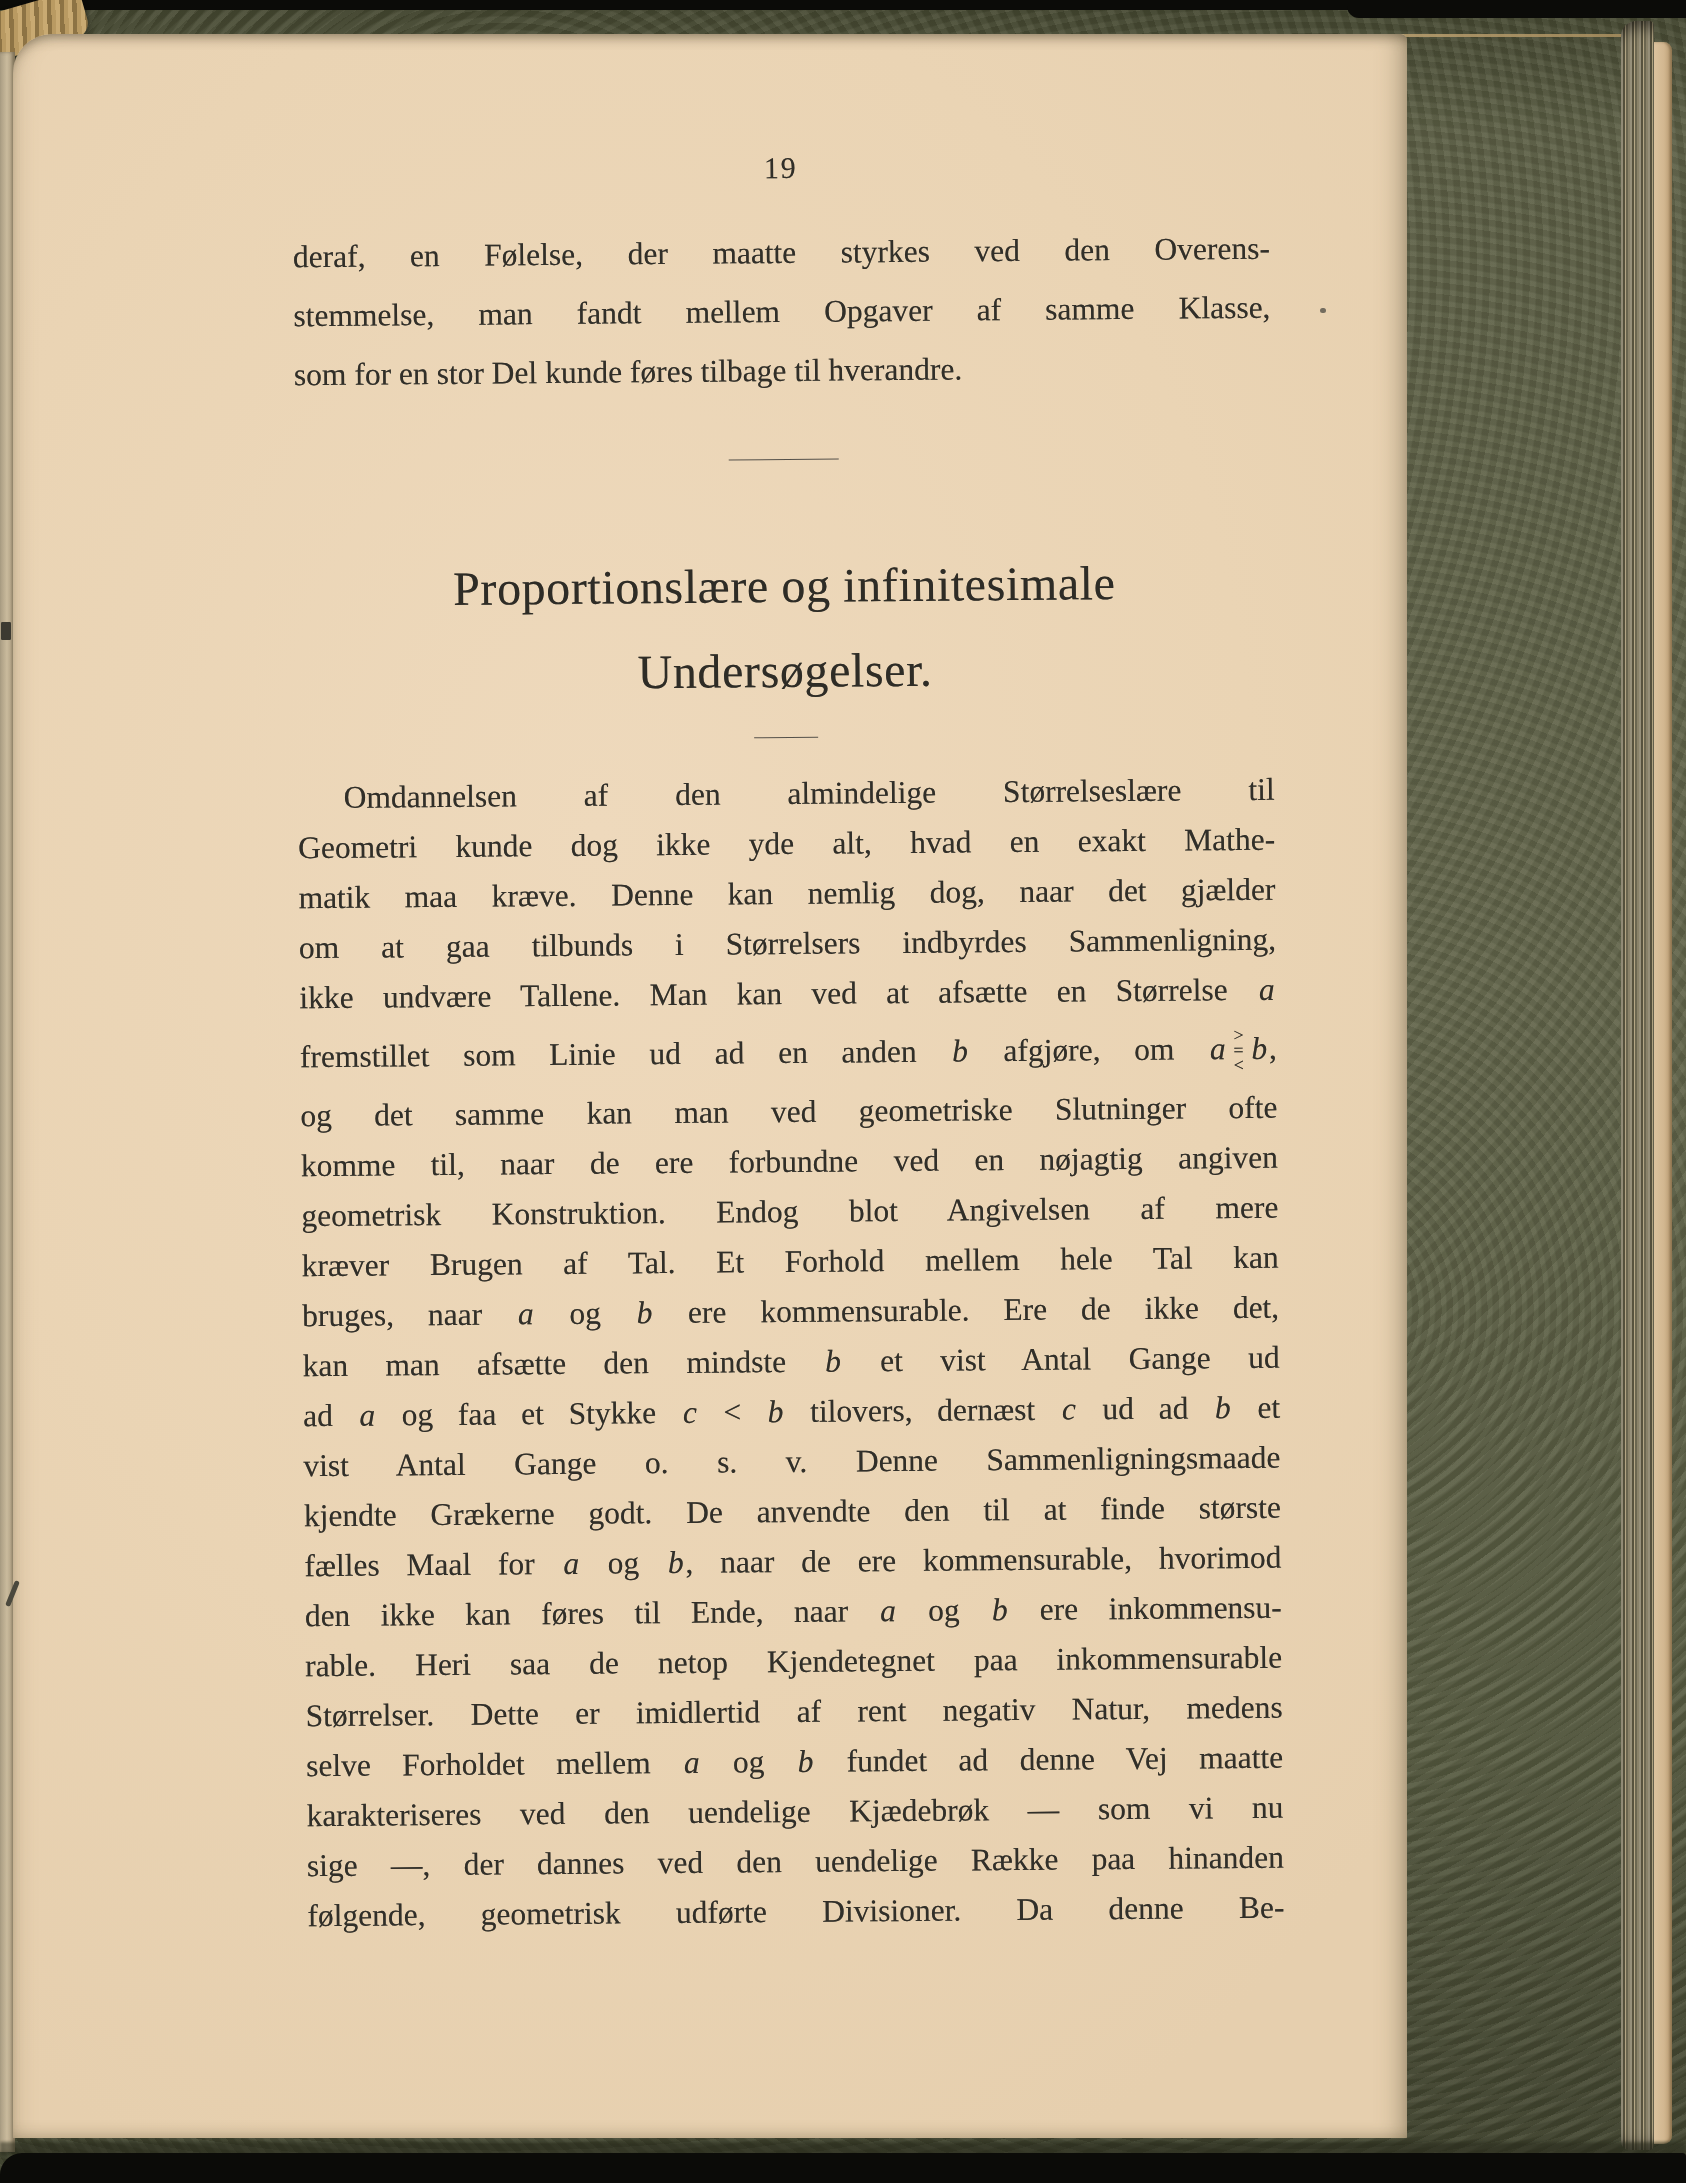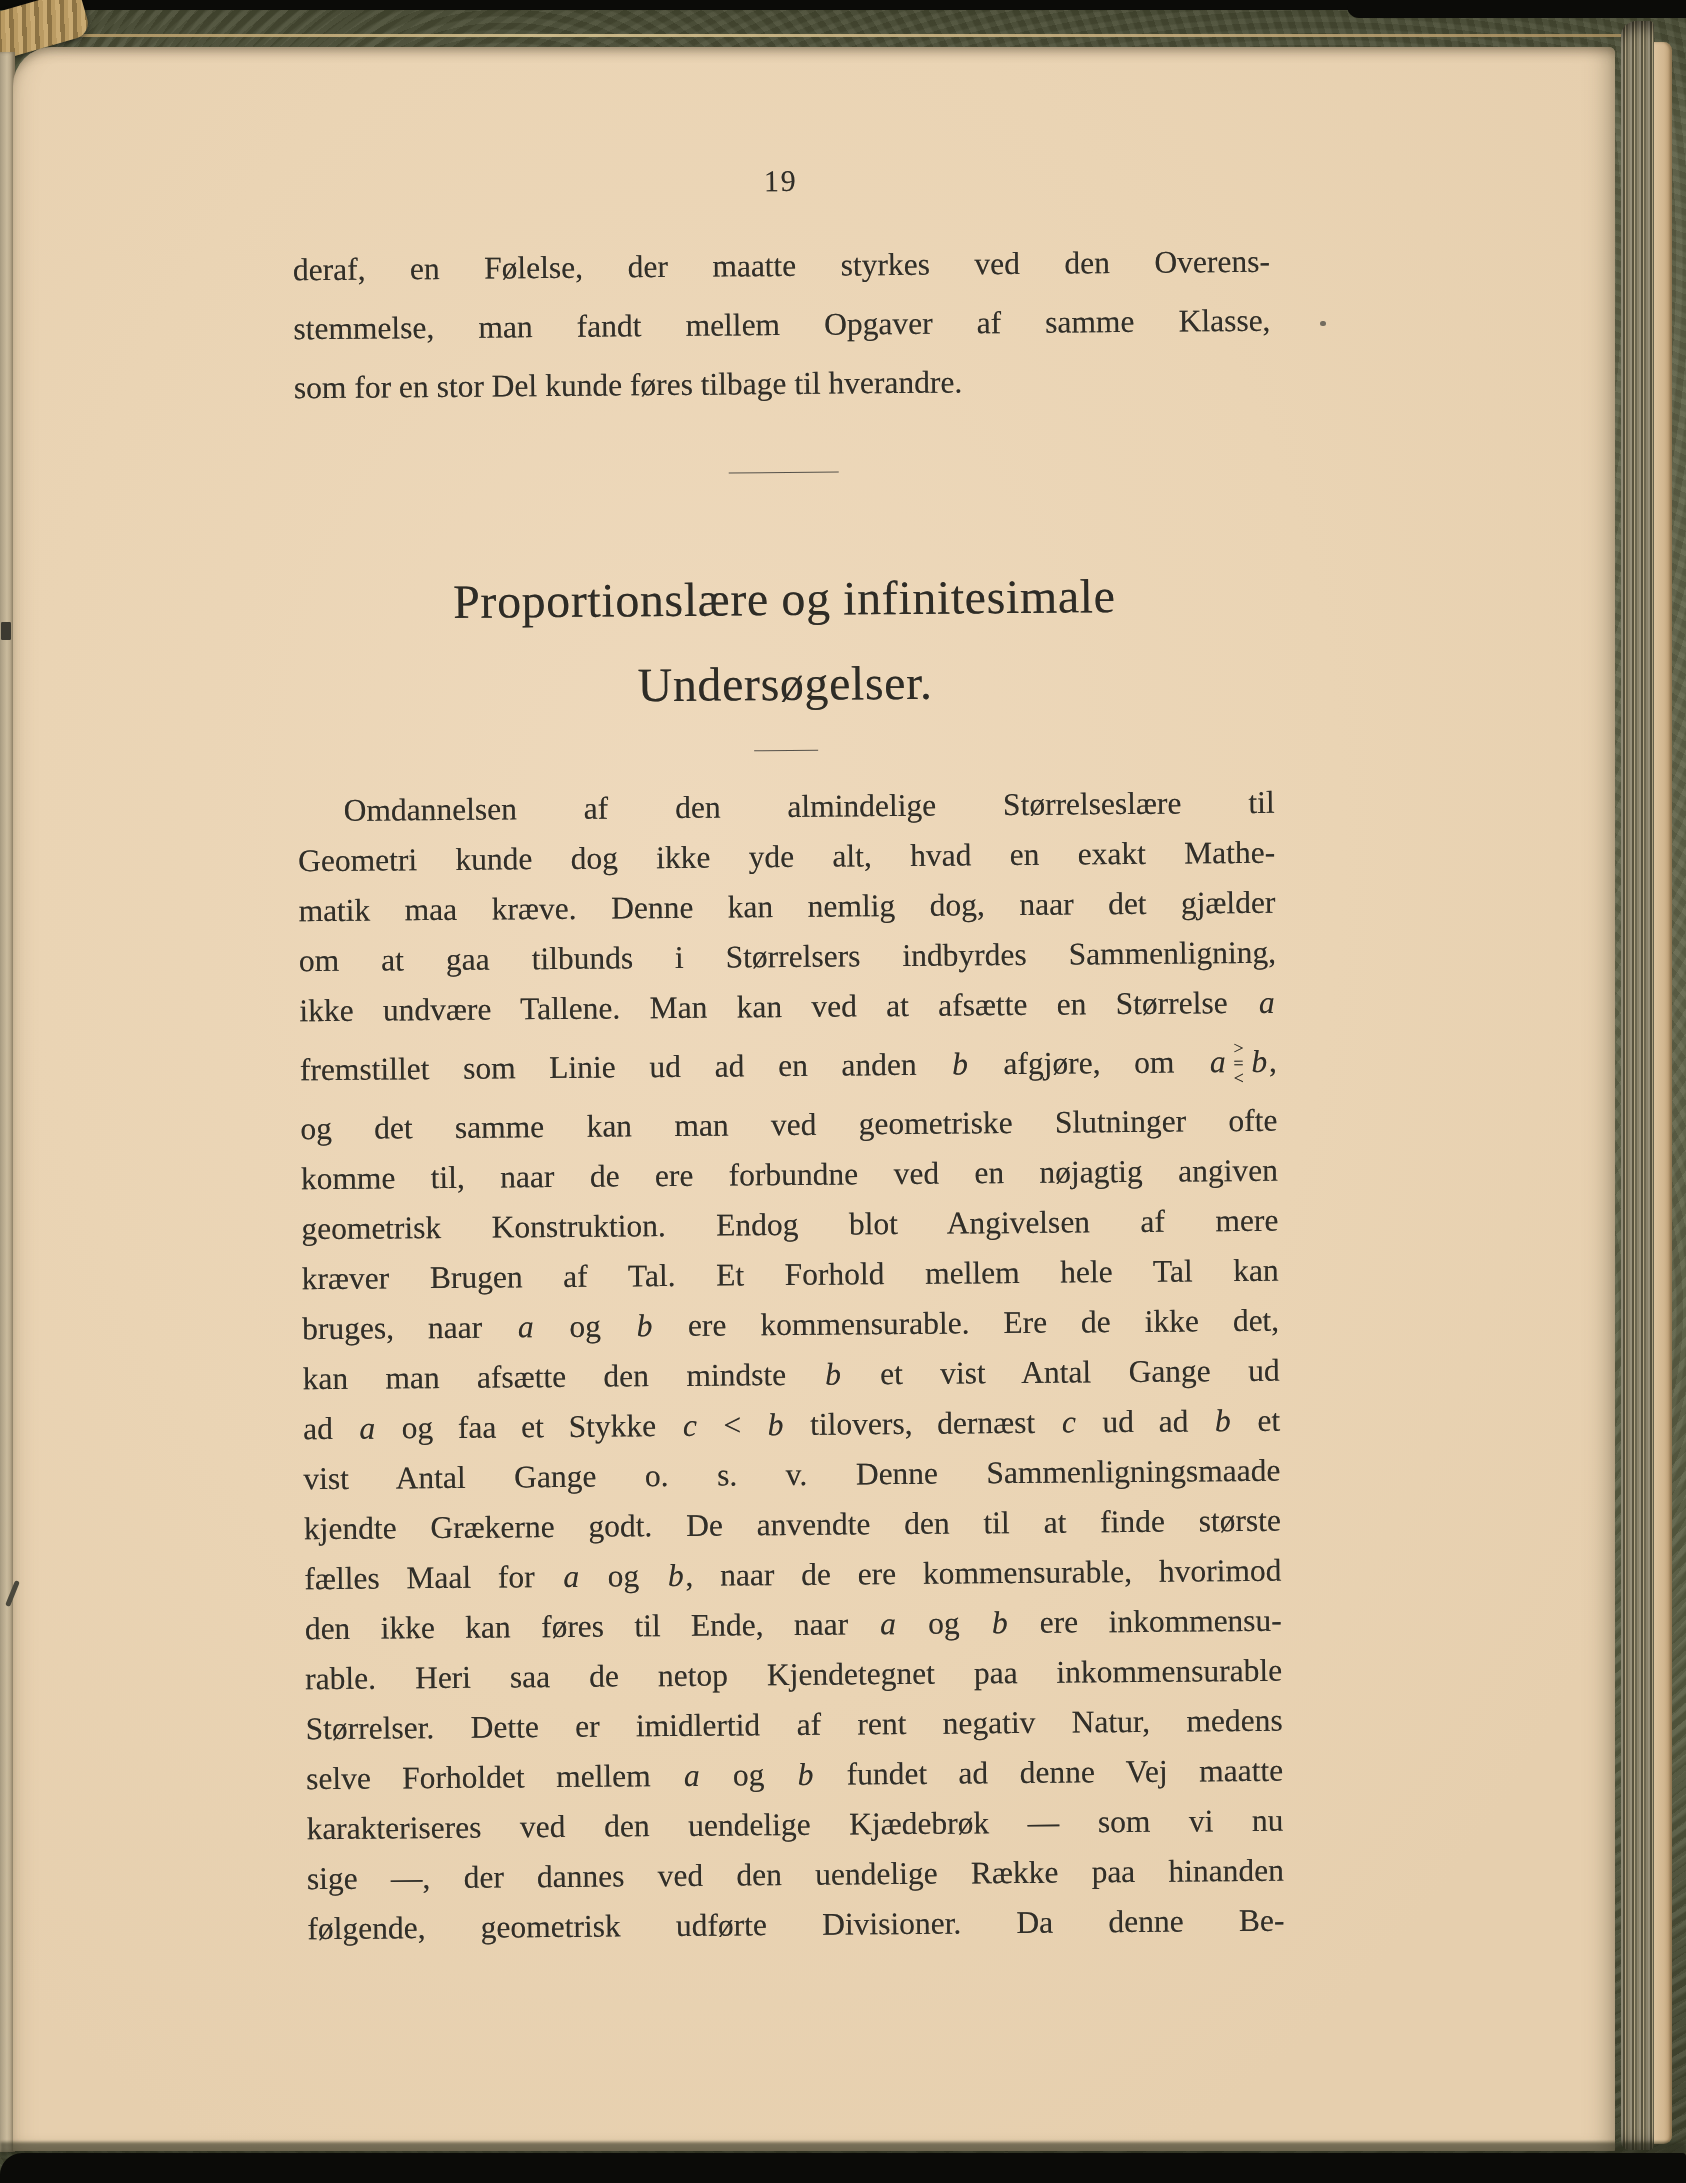--- a/index.html
+++ b/index.html
@@ -39,21 +39,21 @@
   .left-edge{position:absolute;left:0;top:52px;bottom:31.5px;width:14.5px;
     background:linear-gradient(90deg,#a99c82,#c9ba9c 45%,#b2a386);
     box-shadow:inset -3px 0 3.6px rgba(70,60,40,.5);}
 
   .bottom-band{position:absolute;left:0;right:0;bottom:0;height:30px;background:#0b0b08;
     border-radius:22px 3.6px 0 0;}
   .bottom-cover{position:absolute;left:0;right:0;bottom:27px;height:14.5px;background:rgba(40,42,28,.55);
     filter:blur(1.8px);}
 
   
-  .page{position:absolute;left:13.3px;top:47px;width:1602px;height:2104px;
+  .page{position:absolute;left:13.3px;top:34px;width:1394px;height:2104px;
     border-radius:39px 6px 1.2px 1.2px;
     background:
       radial-gradient(ellipse 1090px 1453px at 42% 38%, #eed9bc 0%, #ead4b4 60%, #e6cfae 100%),
       #ead4b4;
     box-shadow:
       inset 0 9.7px 12px -7.3px rgba(60,52,32,.5),
       inset -18px 0 25.4px -14.5px rgba(95,85,58,.55),
       inset 14.5px 0 24px -15.7px rgba(120,104,74,.4),
       inset 0 -11px 15.7px -11px rgba(95,85,58,.35);}
 

